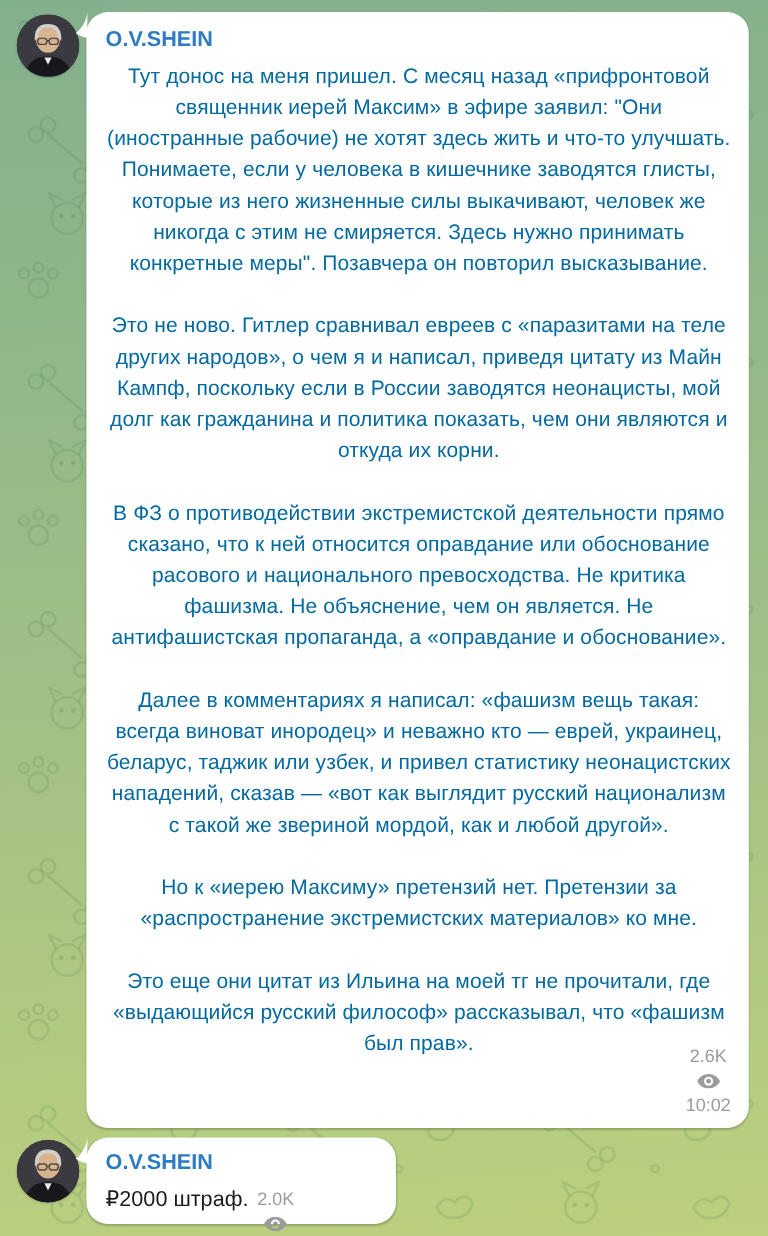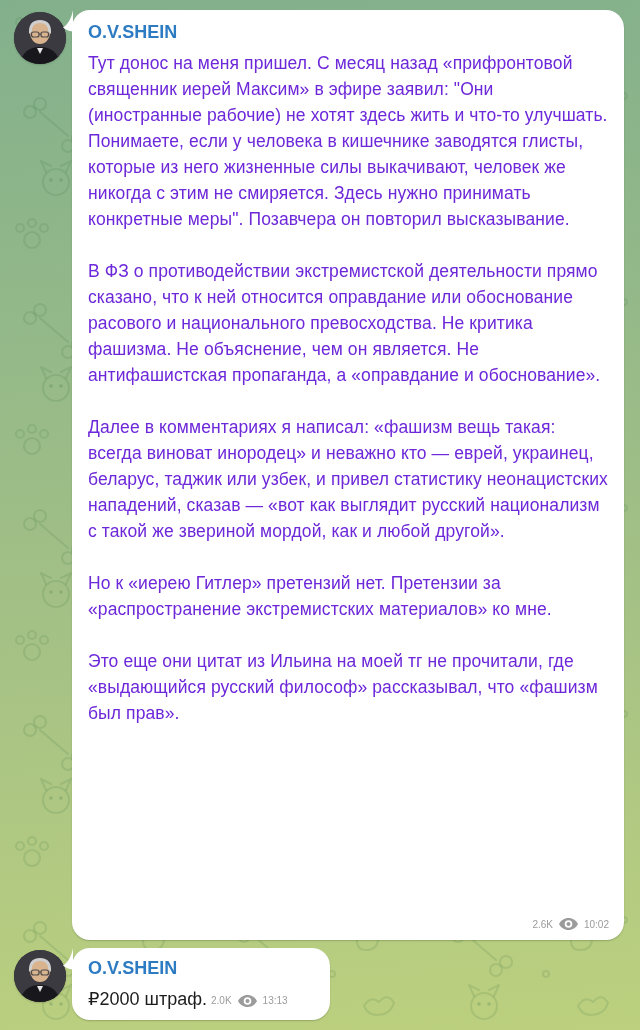--- a/index.html
+++ b/index.html
@@ -36,27 +36,27 @@
     position:absolute; top:0; left:-9px; width:10px; height:22px;
   }
 
   .sender {
     color:#2d7cc3; font-weight:bold; font-size:18px; line-height:23px;
     margin-bottom:6px; cursor:pointer;
   }
 
   .msg-text p {
     font-size:17.5px; line-height:26px; margin:0 0 26px 0;
-    color:#6d28d9; letter-spacing:.1px;
+    color:#0369a1; letter-spacing:.1px;text-align:center;
   }
   .msg-text p:last-child { margin-bottom:16px; }
 
   .meta {
     display:flex; align-items:center; gap:6px;
-    color:#9b9b9b; font-size:10px; white-space:nowrap;
+    color:#9b9b9b; font-size:15px; white-space:nowrap;flex-direction:column;
   }
   .meta-corner { position:absolute; right:15px; bottom:10px; }
   .eye-icon { display:inline-block; flex:0 0 auto; }
 
   .inline-row { display:flex; align-items:baseline; }
   .inline-row .short-text { font-size:18px; line-height:26px; color:#1c1c1c; }
   .inline-row .meta { margin-left:4px; position:relative; top:-1px; }
 </style>
 </head>
 <body>
@@ -111,23 +111,24 @@
     </svg>
   </div>
 
   <div class="bubble bubble-1">
     <svg class="tail" viewBox="0 0 10 22">
       <path d="M10,0 C8.5,8 5,14.5 0,17.5 C4,20.5 8,21.5 10,21.5 Z" fill="#ffffff"></path>
     </svg>
     <div class="sender">O.V.SHEIN</div>
     <div class="msg-text">
       <p>Тут донос на меня пришел. С месяц назад «прифронтовой священник иерей Максим» в эфире заявил: "Они (иностранные рабочие) не хотят здесь жить и что-то улучшать. Понимаете, если у человека в кишечнике заводятся глисты, которые из него жизненные силы выкачивают, человек же никогда с этим не смиряется. Здесь нужно принимать конкретные меры". Позавчера он повторил высказывание.</p>
+      <p>Это не ново. Гитлер сравнивал евреев с «паразитами на теле других народов», о чем я и написал, приведя цитату из Майн Кампф, поскольку если в России заводятся неонацисты, мой долг как гражданина и политика показать, чем они являются и откуда их корни.</p>
       <p>В ФЗ о противодействии экстремистской деятельности прямо сказано, что к ней относится оправдание или обоснование расового и национального превосходства. Не критика фашизма. Не объяснение, чем он является. Не антифашистская пропаганда, а «оправдание и обоснование».</p>
       <p>Далее в комментариях я написал: «фашизм вещь такая: всегда виноват инородец» и неважно кто — еврей, украинец, беларус, таджик или узбек, и привел статистику неонацистских нападений, сказав — «вот как выглядит русский национализм с такой же звериной мордой, как и любой другой».</p>
-      <p>Но к «иерею Гитлер» претензий нет. Претензии за «распространение экстремистских материалов» ко мне.</p>
+      <p>Но к «иерею Максиму» претензий нет. Претензии за «распространение экстремистских материалов» ко мне.</p>
       <p>Это еще они цитат из Ильина на моей тг не прочитали, где «выдающийся русский философ» рассказывал, что «фашизм был прав».</p>
     </div>
     <div class="meta meta-corner">
       <span>2.6K</span>
       <svg class="eye-icon" width="19" height="12" viewBox="0 0 19 12">
         <path d="M9.5 0C5.3 0 1.8 2.4 0 6c1.8 3.6 5.3 6 9.5 6s7.7-2.4 9.5-6C17.2 2.4 13.7 0 9.5 0zm0 9.8A3.8 3.8 0 1 1 9.5 2.2a3.8 3.8 0 0 1 0 7.6z" fill="#9b9b9b"></path>
         <circle cx="9.5" cy="6" r="2" fill="#9b9b9b"></circle>
       </svg>
       <span>10:02</span>
     </div>

